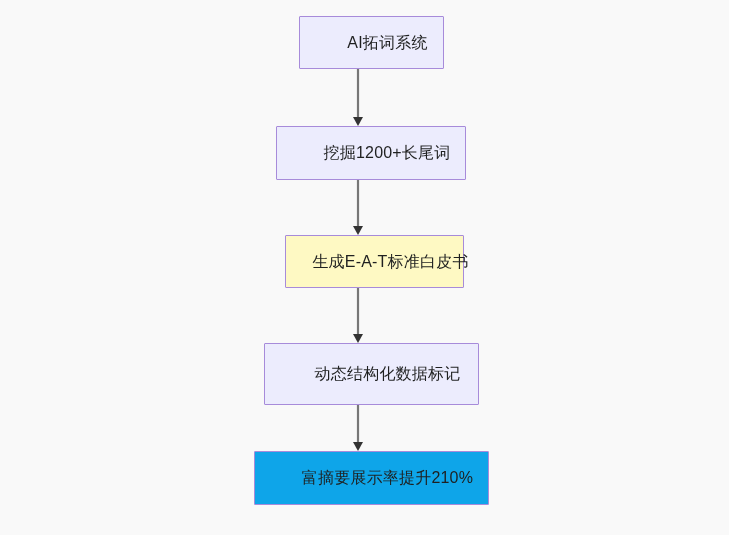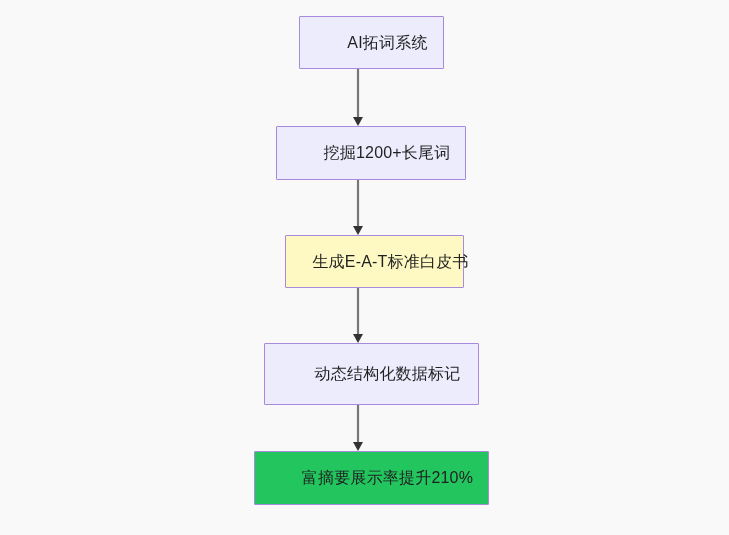--- a/index.html
+++ b/index.html
@@ -83,16 +83,16 @@
     </div>
     <div class="node" style="left: 276px; top: 126px; width: 190px; height: 54px; background: rgb(236, 236, 253); border-color: rgb(167, 139, 218); color: rgb(31, 32, 32);">
       <span class="node-label">挖掘1200+长尾词</span>
     </div>
     <div class="node" style="left: 261px; top: 235px; width: 179px; height: 53px; background: #fef9c3; border-color: rgb(167, 139, 218); color: rgb(31, 32, 32); margin-left: 24px;">
       <span class="node-label">生成E-A-T标准白皮书</span>
     </div>
     <div class="node" style="left: 264px; top: 343px; width: 215px; height: 62px; background: rgb(236, 236, 253); border-color: rgb(167, 139, 218); color: rgb(31, 32, 32);">
       <span class="node-label">动态结构化数据标记</span>
     </div>
-    <div class="node" style="left: 254px; top: 451px; width: 235px; height: 54px; background: #22c55e; border-color: rgb(167, 139, 218); color: rgb(31, 32, 32);">
+    <div class="node" style="left: 254px; top: 451px; width: 235px; height: 54px; background: #0ea5e9; border-color: rgb(167, 139, 218); color: rgb(31, 32, 32);">
       <span class="node-label">富摘要展示率提升210%</span>
     </div>
   </div>
 
 </body></html>

